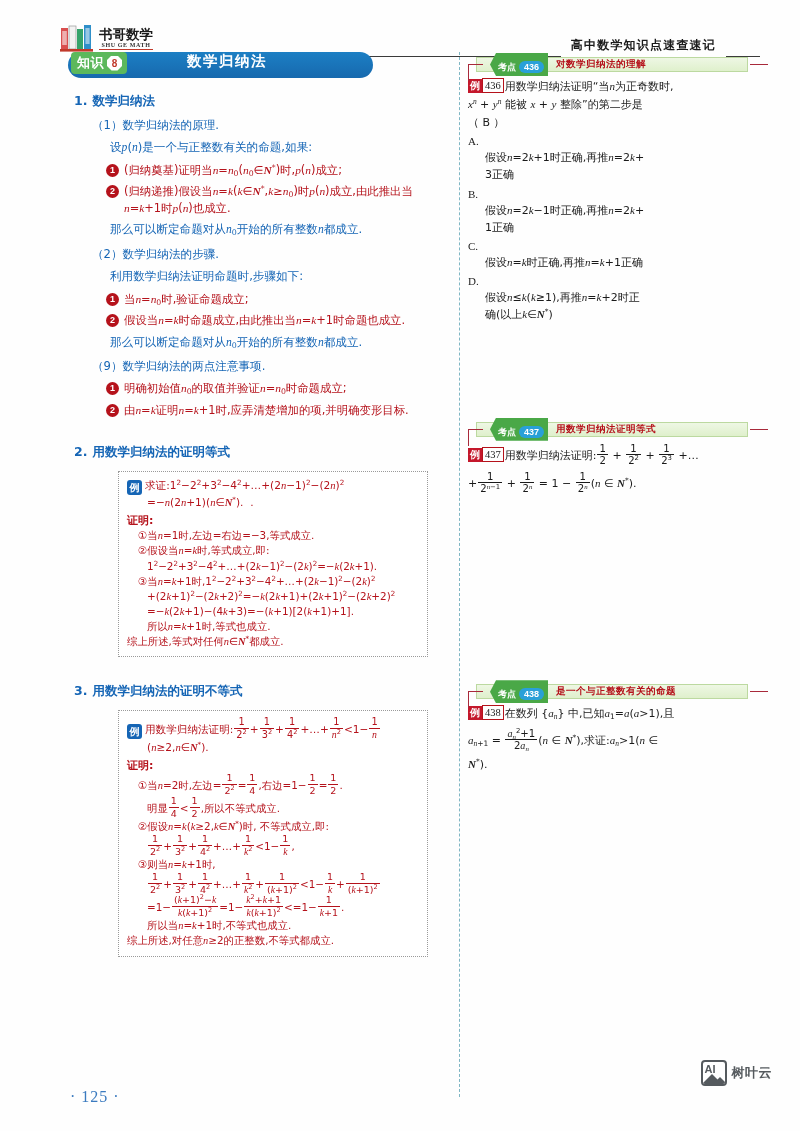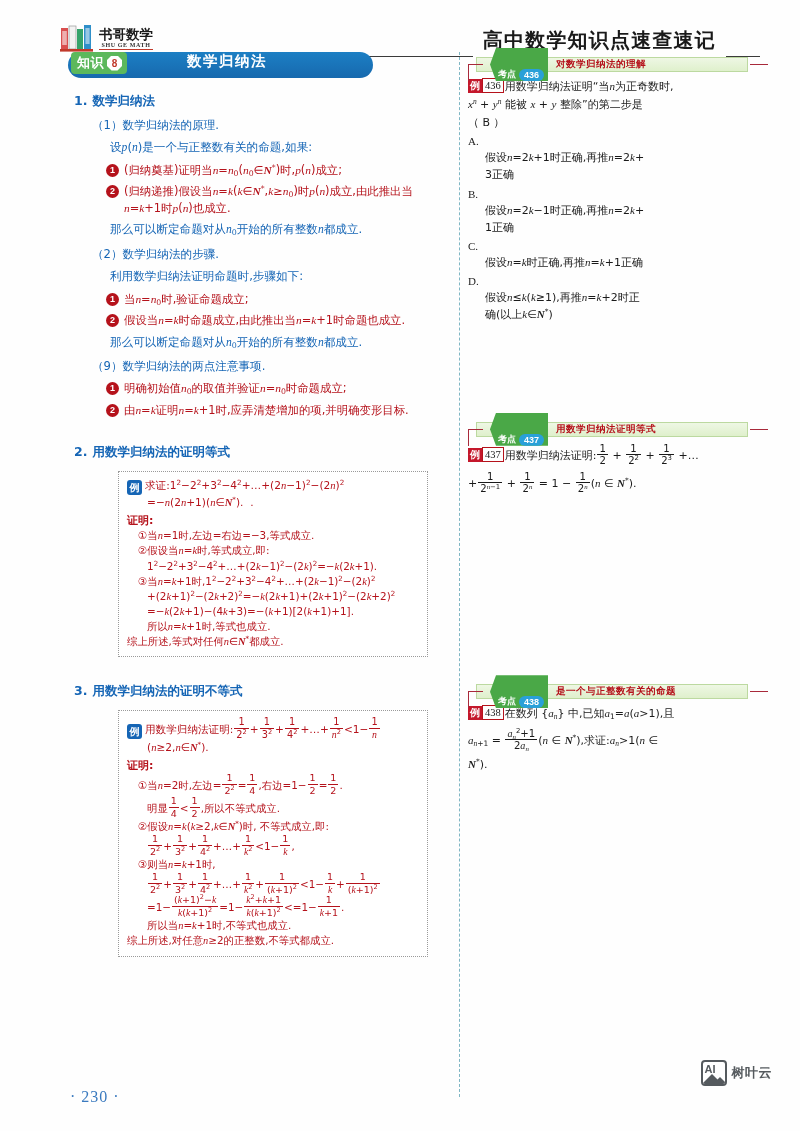--- a/index.html
+++ b/index.html
@@ -64,21 +64,21 @@
   .hdr-rule-left {
     flex: 1 1 auto;
     height: 0;
     border-top: 1.2px solid #3b3b3b;
     margin: 0 10px 0 8px;
     position: relative;
     top: 3px;
   }
   .hdr-title {
     font-family: "DejaVu Sans", sans-serif;
-    font-size: 20px;
+    font-size: 12px;
     font-weight: bold;
     color: #1a1a1a;
     letter-spacing: 1.2px;
     white-space: nowrap;
   }
   .hdr-rule-right {
     width: 34px;
     height: 0;
     border-top: 1.2px solid #3b3b3b;
     margin-left: 10px;
@@ -268,22 +268,22 @@
     position: relative;
     z-index: 2;
     margin-left: 14px;
     height: 15px;
     background: #4aa847;
     color: #fff;
     font-family: "DejaVu Sans", sans-serif;
     font-size: 9px;
     font-weight: bold;
     display: flex;
-    align-items: flex-end;
-    padding: 18px 4px 0 8px;
+    align-items: flex-start;
+    padding: 8px 4px 0 8px;
     clip-path: polygon(6px 0,100% 0,100% 100%,6px 100%,0 50%);
     gap: 3px;
   }
   .kp-num {
     background: #29a0d8;
     color: #fff;
     border-radius: 7px;
     font-family: "Liberation Sans", sans-serif;
     font-size: 9px;
     font-weight: bold;
@@ -648,21 +648,21 @@
       <div class="q-body" style="margin-top:5px">
         <span class="mi">a</span><sub><span class="mi">n</span>+1</sub> = <span class="frac"><span class="nu"><span class="mi">a</span><sub><span class="mi">n</span></sub><sup>2</sup>+1</span><span class="de">2<span class="mi">a</span><sub><span class="mi">n</span></sub></span></span>(<span class="mi">n</span> ∈ <span class="bb">N</span><sup>*</sup>),求证:<span class="mi">a</span><sub><span class="mi">n</span></sub>&gt;1(<span class="mi">n</span> ∈
       </div>
       <div class="q-body" style="margin-top:4px">
         <span class="bb">N</span><sup>*</sup>).
       </div>
     </div>
 
   </div>
 
-  <div class="page-num">· 230 ·</div>
+  <div class="page-num">· 125 ·</div>
 
   <div class="wm">
     <span class="wm-icon">
       <span class="ai">AI</span>
       <span class="mt"></span>
       <span class="mt2"></span>
     </span>
     <span class="wm-text">树叶云</span>
   </div>
 

